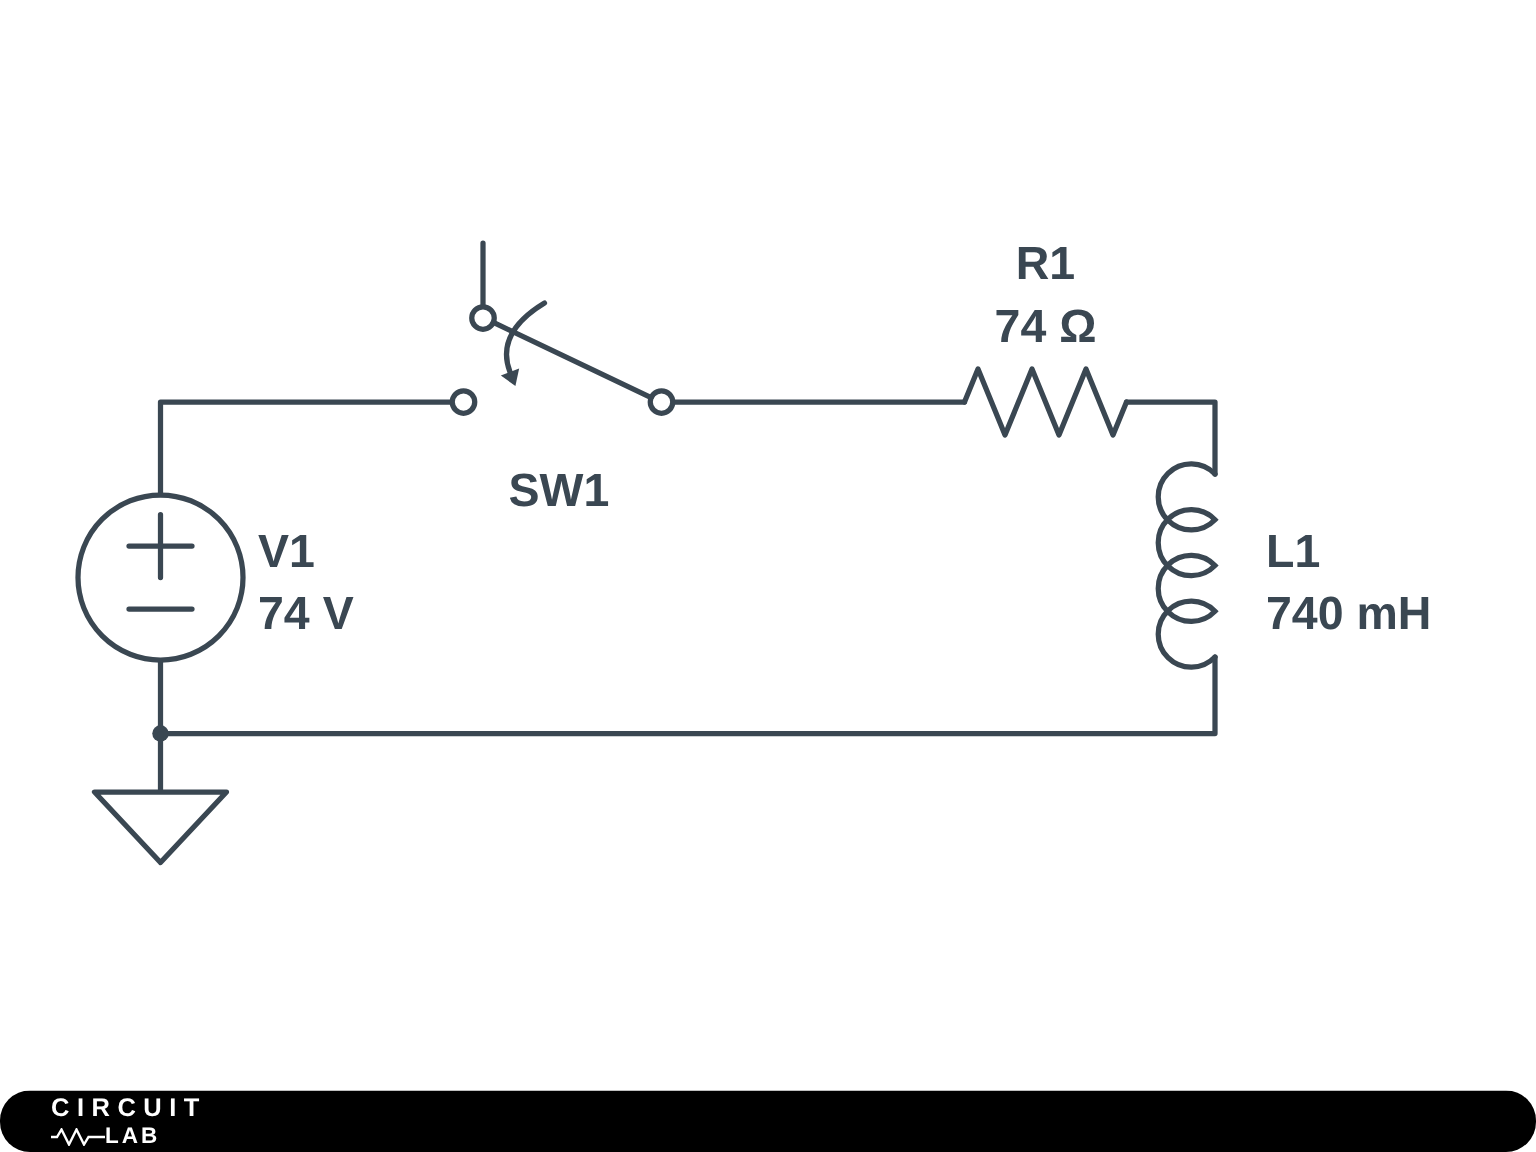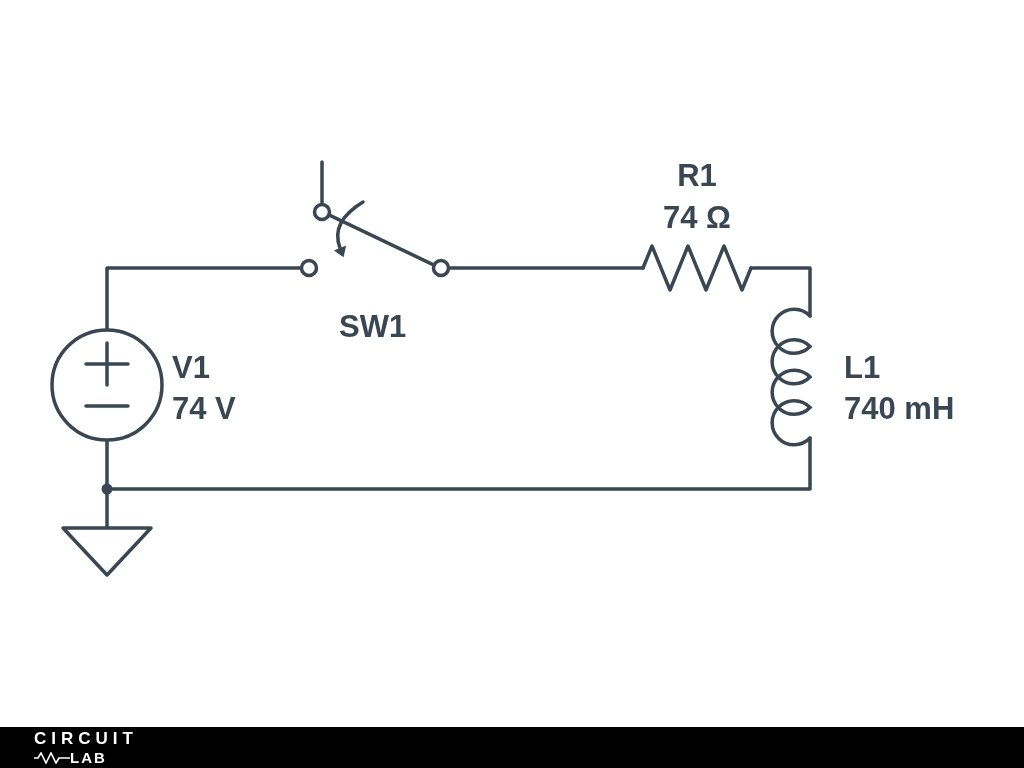--- a/index.html
+++ b/index.html
@@ -4,21 +4,21 @@
 <style>
   html,body{margin:0;padding:0;}
   body{
     width:1024px;height:768px;background:#ffffff;
     font-family:"Liberation Sans",sans-serif;overflow:hidden;
   }
   .stage{width:1024px;height:727px;position:relative;background:#ffffff;}
   .stage svg{display:block;}
   footer{
     width:1024px;height:41px;background:#000000;color:#ffffff;
-    display:flex;align-items:center;box-sizing:border-box;padding-left:34px;
+    display:flex;align-items:center;box-sizing:border-box;padding-left:34px;border-radius:20px;
   }
   .logo{display:flex;flex-direction:column;line-height:1;margin-right:38px;}
   .logo-top{font-size:17px;font-weight:bold;letter-spacing:5px;color:#ffffff;}
   .logo-bottom{display:flex;align-items:center;margin-top:3px;text-align:right;}
   .logo-bottom .lab{font-size:15px;font-weight:bold;letter-spacing:2px;color:#ffffff;}
   .meta{display:flex;flex-direction:column;line-height:1.25;font-size:15px;}
   .author{font-style:italic;}
   .title{font-weight:bold;}
   .sep{white-space:pre;}
   .meta-line2{font-weight:bold;}

